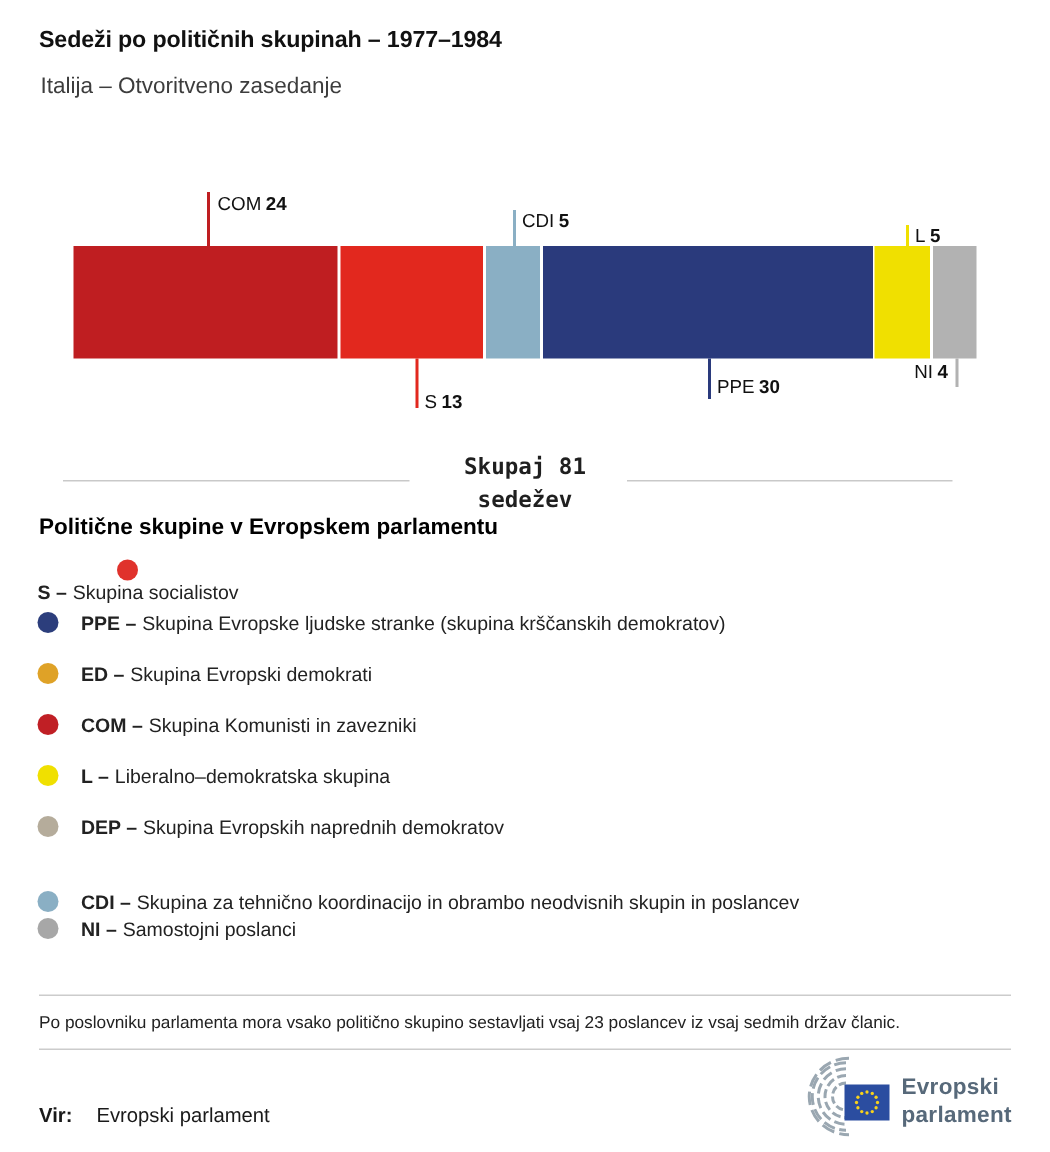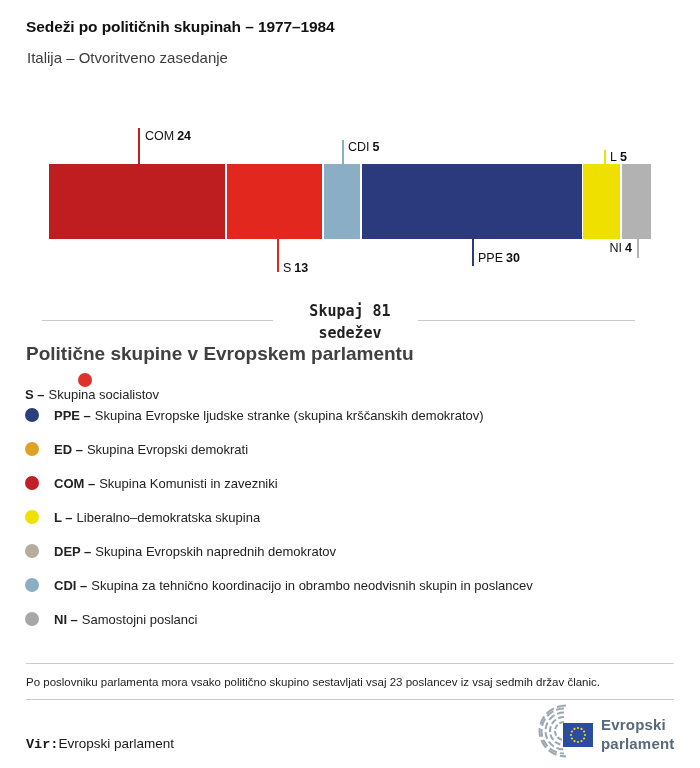--- a/index.html
+++ b/index.html
@@ -41,34 +41,34 @@
   .total-line{height:1px;background:#c9c9c9;top:320px;}
   .total-line-left{left:42px;width:231px;}
   .total-line-right{left:418px;width:217px;}
   .total-text{
     left:350px;top:300px;transform:translateX(-50%);
     font-family:"DejaVu Sans Mono",monospace;font-weight:700;
     font-size:15px;line-height:22px;color:#1f1f1f;text-align:center;white-space:nowrap;
   }
 
   
-  .legend-heading{left:26px;top:343px;font-size:19px;font-weight:700;color:#404040;}
+  .legend-heading{left:26px;top:343px;font-size:15px;font-weight:700;color:#000000;}
   .legend-item{left:25px;height:16px;display:flex;align-items:center;}
   .legend-dot{width:14px;height:14px;border-radius:50%;flex:0 0 auto;margin-right:15px;}
   .legend-text{font-size:13px;color:#222;white-space:nowrap;}
   .legend-text .abbr{font-weight:700;margin-right:4px;}
   .li-0{top:373px;flex-direction:column;} .li-1{top:407px;} .li-2{top:441px;} .li-3{top:475px;text-align:center;}
-  .li-4{top:509px;} .li-5{top:543px;} .li-6{top:577px;} .li-7{top:611px;}
+  .li-4{top:509px;} .li-5{top:543px;} .li-6{top:593px;} .li-7{top:611px;}
 
   
   .rule{left:26px;width:648px;height:1px;background:#ccc;}
   .rule-1{top:663px;} .rule-2{top:699px;}
   .note{left:26px;top:676px;font-size:11.5px;color:#222;}
   .source{left:26px;top:736px;font-size:13.5px;color:#1a1a1a;}
-  .source .src-label{font-weight:700;margin-right:0;font-family:Liberation Mono, monospace;}
+  .source .src-label{font-weight:700;margin-right:16px;}
 
   
   .logo{left:524px;top:703px;width:170px;height:58px;}
   .logo-svg{position:absolute;left:0;top:0;}
   .logo-text{
     position:absolute;left:77px;top:12px;font-size:15px;font-weight:700;
     color:#57697a;line-height:19px;letter-spacing:0.2px;white-space:nowrap;
   }
 </style>
 </head>

